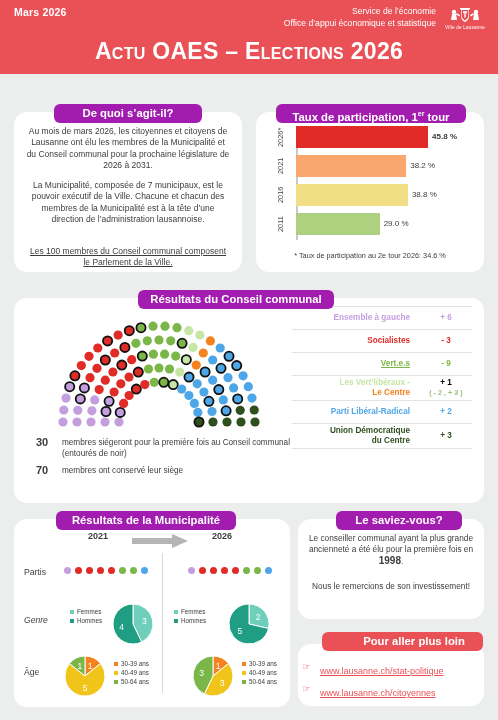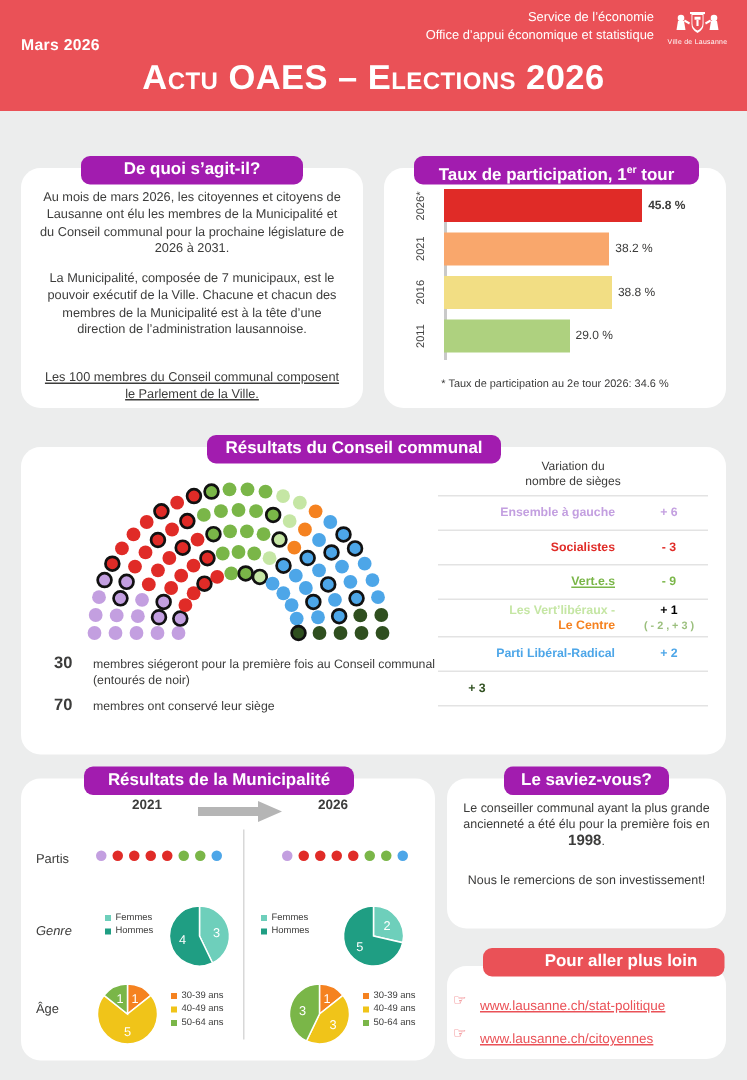--- a/index.html
+++ b/index.html
@@ -11,21 +11,21 @@
     overflow:hidden;
   }
   .page{position:relative;width:498px;height:720px;}
 
   
   .header{
     position:absolute;left:0;top:0;width:498px;height:74px;
     background:#ea5157;color:#fff;
   }
   .hdr-date{
-    position:absolute;left:14px;top:24px;
+    position:absolute;left:14px;top:6px;
     font-size:10.5px;font-weight:bold;letter-spacing:.2px;
   }
   .hdr-org{
     position:absolute;right:62px;top:6px;
     text-align:right;font-size:8.6px;line-height:11.5px;
   }
   .crest{
     position:absolute;right:7px;top:6px;width:52px;text-align:center;
   }
   .crest svg{display:block;margin:0 auto;}
@@ -318,24 +318,20 @@
         <span class="note-num">30</span>
         <span>membres siégeront pour la première fois au Conseil communal (entourés de noir)</span>
       </div>
       <div class="note-row">
         <span class="note-num">70</span>
         <span>membres ont conservé leur siège</span>
       </div>
     </div>
 
     <div class="var-table">
-      <div class="var-head">
-        <div>Variation du</div>
-        <div>nombre de sièges</div>
-      </div>
       <div id="var-host">
           <div class="var-row">
             <div class="var-name" style="color: rgb(195, 159, 224);">Ensemble à gauche</div>
             <div class="var-val" style="color: rgb(195, 159, 224);">+ 6</div>
           </div>
           <div class="var-row">
             <div class="var-name" style="color: rgb(224, 43, 39);">Socialistes</div>
             <div class="var-val" style="color: rgb(224, 43, 39);">- 3</div>
           </div>
           <div class="var-row">
@@ -350,20 +346,24 @@
             <div class="var-val">
               <div style="color: rgb(0, 0, 0);">+ 1</div>
               <span class="var-sub" style="color: rgb(155, 191, 125);">( - 2 , + 3 )</span>
             </div>
           </div>
           <div class="var-row">
             <div class="var-name" style="color: rgb(77, 166, 232);">Parti Libéral-Radical</div>
             <div class="var-val" style="color: rgb(77, 166, 232);">+ 2</div>
           </div>
           <div class="var-row">
+            <div class="var-name" style="color: rgb(47, 79, 31);">
+              <div style="color: rgb(47, 79, 31);">Union Démocratique</div>
+              <div style="color: rgb(47, 79, 31);">du Centre</div>
+            </div>
             <div class="var-val" style="color: rgb(47, 79, 31);">+ 3</div>
           </div>
         </div>
     </div>
   </div>
 
   <div class="pill teal" style="left:56px;top:511px;width:180px;">Résultats de la Municipalité</div>
   <div class="card" id="card-muni">
     <div class="muni-year" id="muni-y2021">2021</div>
     <div class="muni-year" id="muni-y2026">2026</div>
@@ -470,21 +470,21 @@
     <svg id="pie-age-2026" width="46" height="46" viewBox="0 0 46 46" style="position:absolute;left:176px;top:134px;">
         <path d="M23 23 L23.00 3.00 A20 20 0 0 1 38.64 10.53 Z" fill="#f58220" stroke="#fff" stroke-width="1"></path>
         <text x="28.03" y="15.55" text-anchor="middle" font-size="8.5" fill="#fff" font-family="&quot;Liberation Sans&quot;, sans-serif">1</text>
         <path d="M23 23 L38.64 10.53 A20 20 0 0 1 14.32 41.02 Z" fill="#f0c419" stroke="#fff" stroke-width="1"></path>
         <text x="32.07" y="33.23" text-anchor="middle" font-size="8.5" fill="#fff" font-family="&quot;Liberation Sans&quot;, sans-serif">3</text>
         <path d="M23 23 L14.32 41.02 A20 20 0 0 1 23.00 3.00 Z" fill="#7ab648" stroke="#fff" stroke-width="1"></path>
         <text x="11.69" y="23.42" text-anchor="middle" font-size="8.5" fill="#fff" font-family="&quot;Liberation Sans&quot;, sans-serif">3</text>
       </svg>
   </div>
 
-  <div class="pill teal" style="left:336px;top:511px;width:110px;">Le saviez-vous?</div>
+  <div class="pill teal" style="left:336px;top:511px;width:126px;">Le saviez-vous?</div>
   <div class="card" id="card-saviez">
     <div class="saviez-p" id="saviez-p1">
       <span>Le conseiller communal ayant la plus grande ancienneté a été élu pour la première fois en </span><span class="big-year">1998</span><span>.</span>
     </div>
     <div class="saviez-p" id="saviez-p2">Nous le remercions de son investissement!</div>
   </div>
 
   <div class="pill red" style="left:322px;top:632px;width:138px;">Pour aller plus loin</div>
   <div class="card" id="card-loin">
     <div id="links-host" style="padding-top:12px;">

